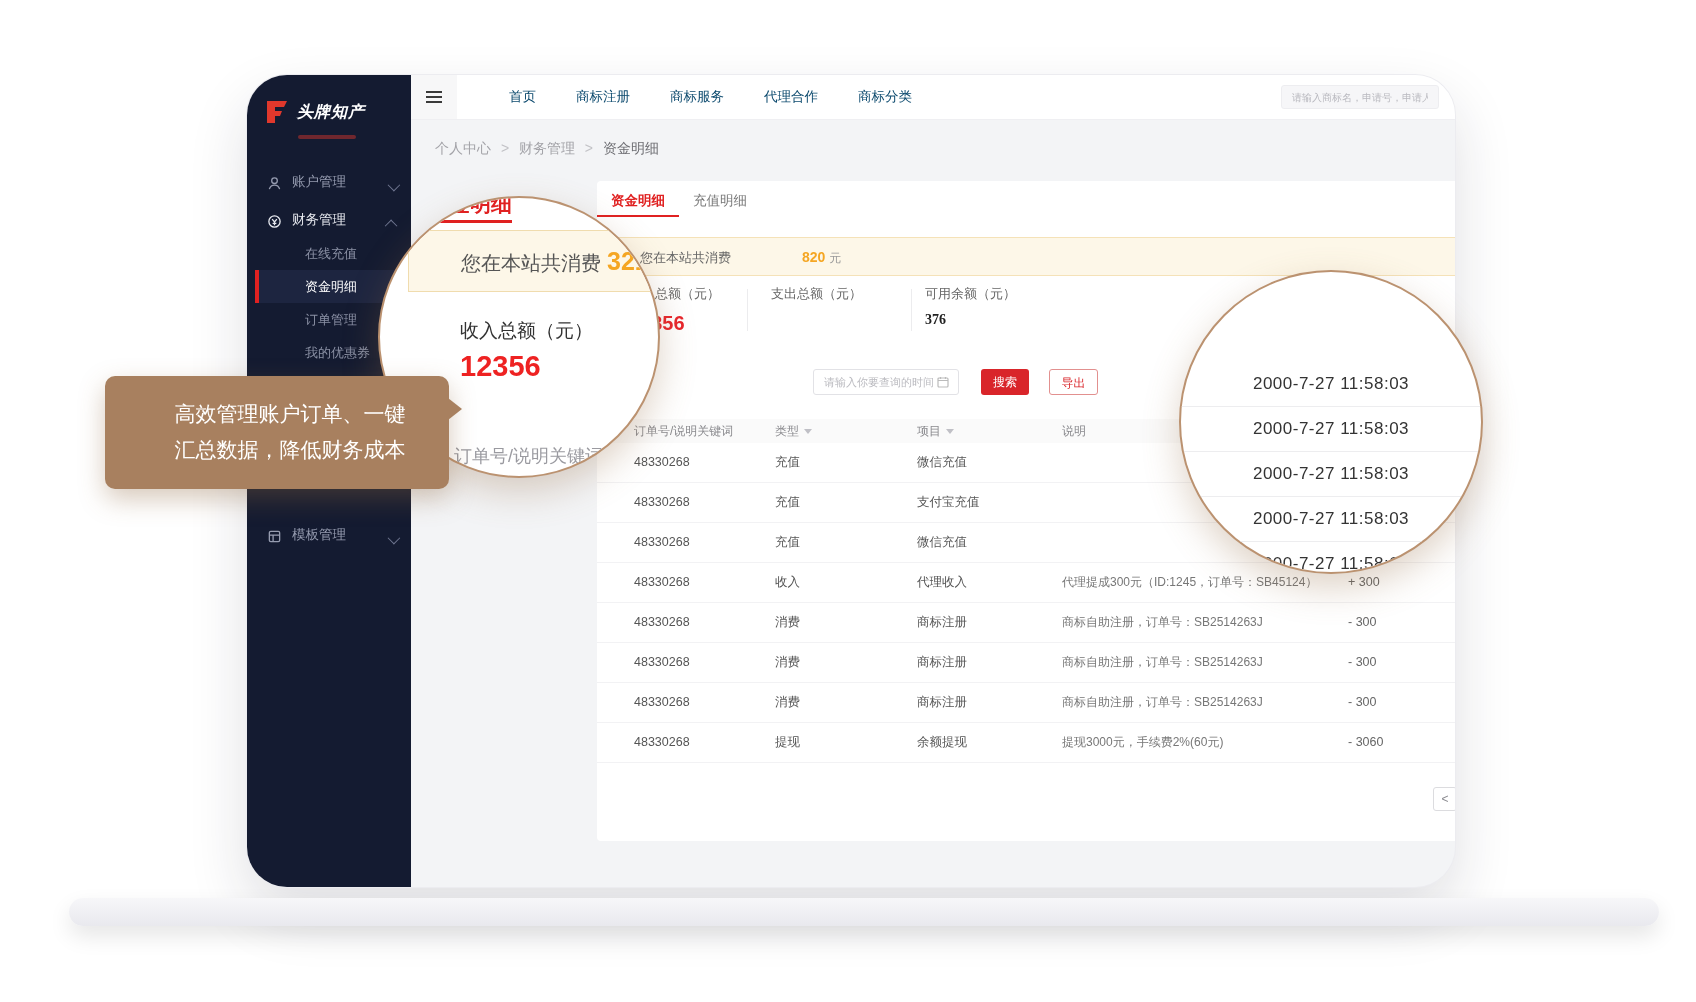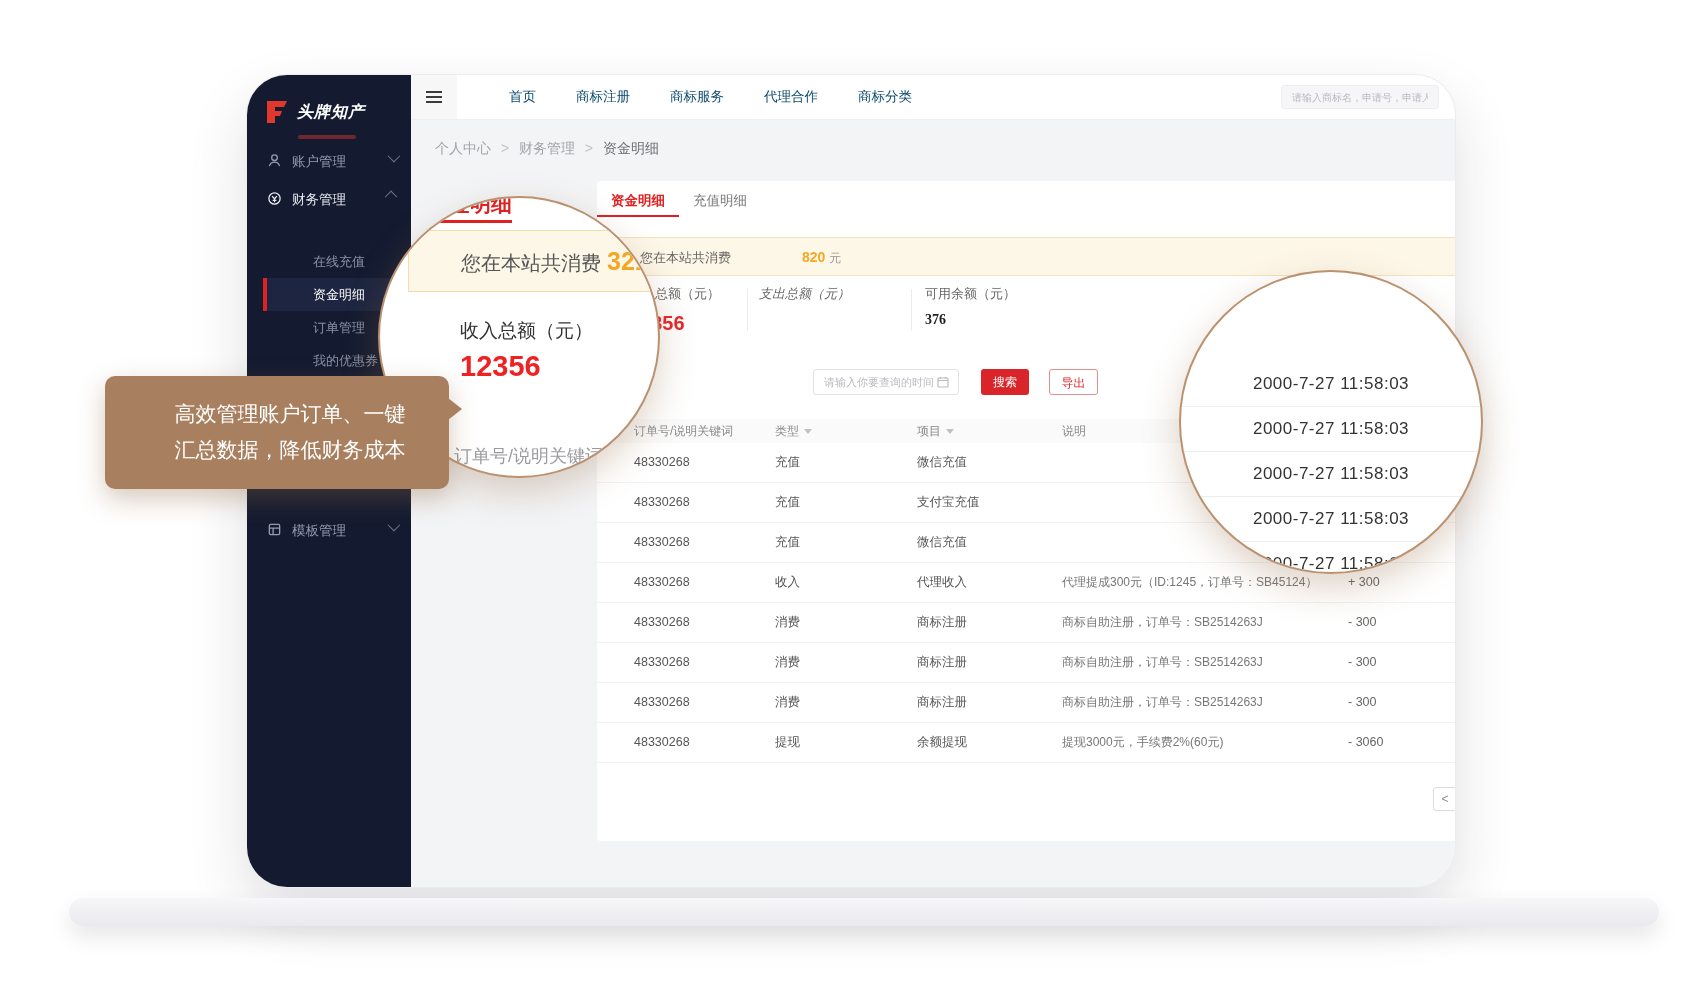--- a/index.html
+++ b/index.html
@@ -9,24 +9,24 @@
   .screen{position:absolute;left:247px;top:75px;width:1208px;height:812px;border-radius:40px;
           background:#f3f4f6;overflow:hidden;box-shadow:0 0 0 1px #ececf0,0 26px 60px rgba(30,30,50,.14);}
   .base{position:absolute;left:69px;top:898px;width:1590px;height:28px;border-radius:14px;
         background:linear-gradient(#f7f7f9,#e9e9ee);box-shadow:0 10px 22px rgba(0,0,0,.10);}
   
   .sidebar{position:absolute;left:0;top:0;width:164px;height:100%;background:#141b31;color:#969cb0;}
   .logo{display:flex;align-items:flex-end;gap:8px;padding:26px 16px 10px 18px;}
   .logo-mark{width:24px;height:22px;flex:0 0 auto;}
   .logo-text{color:#fff;font-size:16px;font-weight:bold;font-style:italic;letter-spacing:1px;}
   .logo-sub{height:4px;width:58px;margin:2px 0 14px 51px;background:#e0382c;opacity:.45;border-radius:2px;}
-  .side-item{display:flex;align-items:flex-start;gap:10px;height:38px;padding:0 14px 0 20px;font-size:13.5px;cursor:pointer;}
+  .side-item{display:flex;align-items:flex-end;gap:10px;height:38px;padding:0 14px 0 20px;font-size:13.5px;cursor:pointer;}
   .side-item .lbl{flex:1;}
   .side-item.bright{color:#e8eaf0;}
-  .sub{list-style:none;margin:16px;padding:0;}
+  .sub{list-style:none;margin:8px;padding:0;}
   .sub .sub-item{position:relative;height:33px;line-height:33px;padding-left:50px;font-size:13px;color:#8b91a5;cursor:pointer;}
   .sub .sub-item.active{background:#1d2540;color:#fff;}
   .sub .sub-item.active::before{content:"";position:absolute;left:0;top:0;bottom:0;width:4px;background:#e02121;}
   .side-gap{height:96px;}
   .chev{width:8px;height:8px;border-right:1.6px solid #6f7690;border-bottom:1.6px solid #6f7690;flex:0 0 auto;}
   .chev.down{transform:rotate(45deg) translateY(-2px);}
   .chev.up{transform:rotate(-135deg) translateY(-2px);}
   .sico{width:15px;height:15px;flex:0 0 auto;stroke:#969cb0;fill:none;stroke-width:1.4;}
   .bright .sico{stroke:#e8eaf0;}
   
@@ -51,21 +51,21 @@
   .banner{position:absolute;left:20px;top:56px;right:20px;height:39px;line-height:39px;background:#fdf7e8;
           border:1px solid #f5e2b8;border-radius:2px;box-sizing:border-box;font-size:13px;color:#666;padding-left:22px;}
   .banner .b-label{display:inline-block;width:162px;}
   .banner .b-amount{color:#f5a623;font-weight:bold;font-size:14px;}
   .banner .b-unit{color:#999;font-size:12px;margin-left:4px;}
   .stat{position:absolute;top:104px;}
   .stat .s-label{font-size:13px;color:#666;}
   .stat .s-value{margin-top:9px;font-size:14px;font-weight:bold;color:#222;}
   .stat.income{left:32px;}
   .stat.income .s-value{color:#e8252b;font-size:20px;}
-  .stat.expense{left:162px;font-style:italic;}
+  .stat.expense{left:174px;}
   .stat.balance{left:328px;font-family:Liberation Serif, serif;}
   .vdiv{position:absolute;top:108px;width:1px;height:42px;background:#ececee;}
   .vdiv.d1{left:150px;} .vdiv.d2{left:314px;}
   .filter-row{position:absolute;left:0;top:188px;height:28px;width:100%;}
   .date-input{position:absolute;left:216px;top:0;width:146px;height:26px;border:1px solid #e2e2e6;border-radius:3px;
               box-sizing:border-box;font-size:11px;color:#999;padding:0 24px 0 10px;outline:none;background:#fff;
               font-family:"Liberation Sans","DejaVu Sans",sans-serif;}
   .date-input::placeholder{color:#bbbbc0;}
   .cal{position:absolute;left:340px;top:7px;width:12px;height:12px;stroke:#bbb;fill:none;stroke-width:1.2;cursor:pointer;}
   .btn{position:absolute;top:0;height:26px;line-height:26px;border-radius:3px;font-size:12px;text-align:center;cursor:pointer;box-sizing:border-box;}

